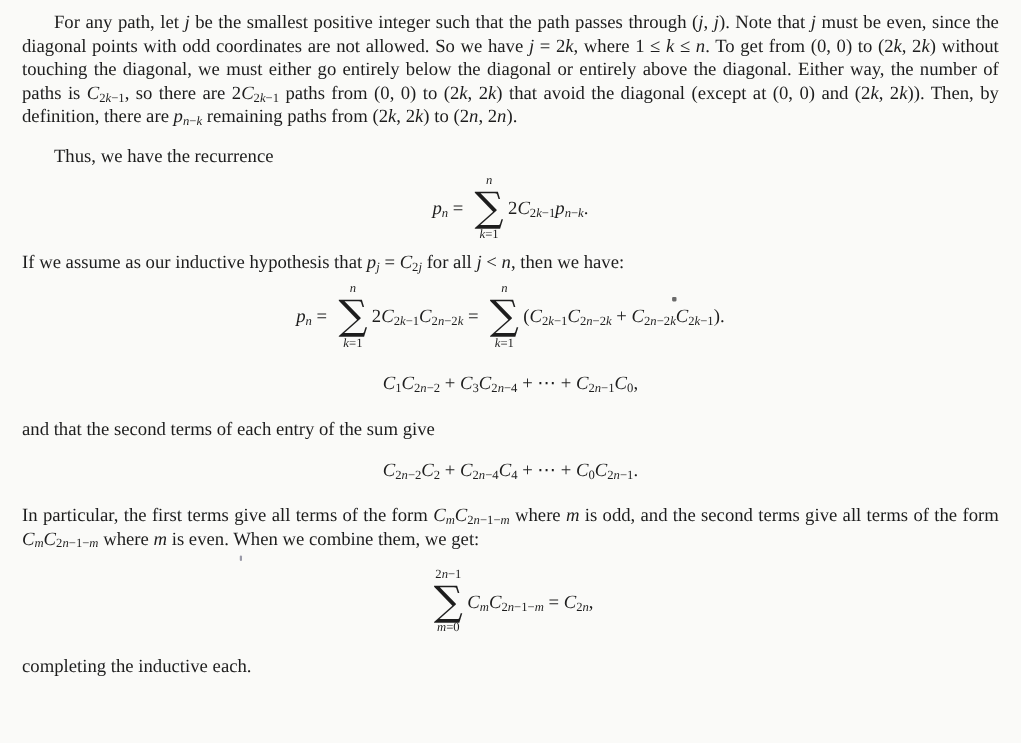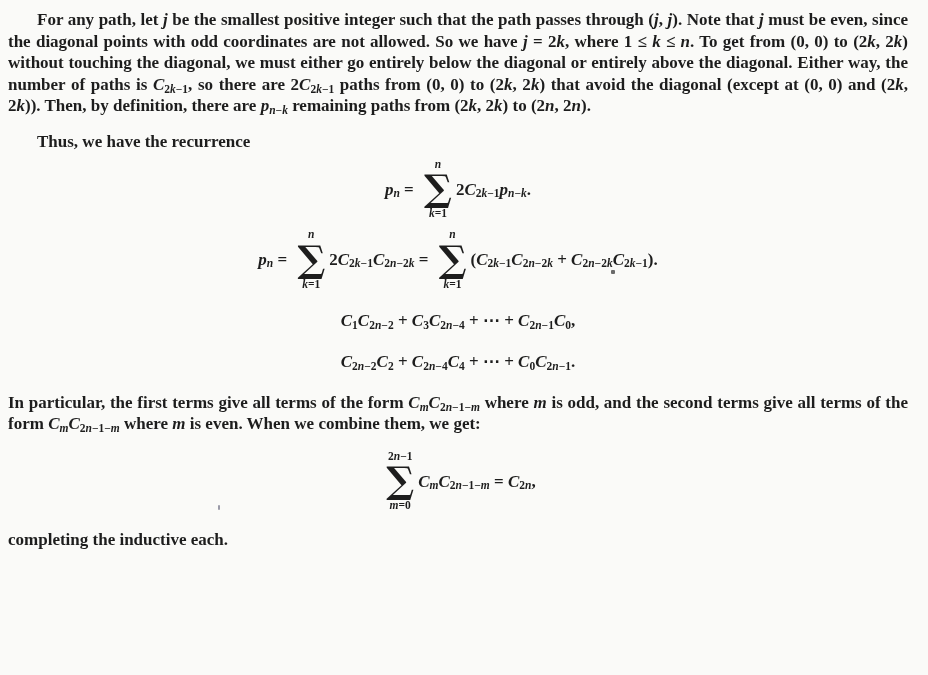--- a/index.html
+++ b/index.html
@@ -12,22 +12,21 @@
     font-family: "Liberation Serif", "DejaVu Serif", serif;
     font-size: 17px;
     line-height: 21.6px;
     overflow: hidden;
     position: relative;
   }
   .page {
     box-sizing: border-box;
     width: 100%;
     height: 100%;
-    padding: 9px 20px 0 8px;
-    font-weight: bold;
+    padding: 9px 20px 0 20px;
   }
   .para {
     text-align: justify;
     margin: 0;
   }
   .para.indent { text-indent: 29px; }
   .para i, .equation i { font-style: italic; }
   sub.msub {
     font-size: 11.5px;
     line-height: 0;
@@ -74,34 +73,36 @@
   <div class="para indent" style="margin-bottom:14px">For any path, let <span><i>j</i></span> be the smallest positive integer such that the path passes through <span>(<i>j</i>, <i>j</i>)</span>. Note that <span><i>j</i></span> must be even, since the diagonal points with odd coordinates are not allowed. So we have <span><i>j</i> = 2<i>k</i></span>, where <span>1 ≤ <i>k</i> ≤ <i>n</i></span>. To get from <span>(0, 0)</span> to <span>(2<i>k</i>, 2<i>k</i>)</span> without touching the diagonal, we must either go entirely below the diagonal or entirely above the diagonal. Either way, the number of paths is <span><i>C</i></span><sub class="msub"><span>2<i>k</i>−1</span></sub>, so there are <span>2<i>C</i></span><sub class="msub"><span>2<i>k</i>−1</span></sub> paths from <span>(0, 0)</span> to <span>(2<i>k</i>, 2<i>k</i>)</span> that avoid the diagonal (except at <span>(0, 0)</span> and <span>(2<i>k</i>, 2<i>k</i>))</span>. Then, by definition, there are <span><i>p</i></span><sub class="msub"><span><i>n</i>−<i>k</i></span></sub> remaining paths from <span>(2<i>k</i>, 2<i>k</i>)</span> to <span>(2<i>n</i>, 2<i>n</i>)</span>.</div>
 
   <div class="para indent" style="margin-bottom:2px">Thus, we have the recurrence</div>
 
   <div class="equation op-line" style="margin:6px 0 6px 0"><span><i>p</i></span><sub class="msub"><span><i>n</i></span></sub><span> = </span><span class="bigop">
         <span class="oplim"><span><i>n</i></span></span>
         <span class="opsym">∑</span>
         <span class="oplim"><span><i>k</i>=1</span></span>
       </span><span>2<i>C</i></span><sub class="msub"><span>2<i>k</i>−1</span></sub><span><i>p</i></span><sub class="msub"><span><i>n</i>−<i>k</i></span></sub>.</div>
 
+  <div class="para" style="margin-bottom:2px">If we assume as our inductive hypothesis that <span><i>p</i></span><sub class="msub"><span><i>j</i></span></sub><span> = <i>C</i></span><sub class="msub"><span>2<i>j</i></span></sub> for all <span><i>j</i> &lt; <i>n</i></span>, then we have:</div>
 
   <div class="equation op-line" style="margin:7px 0 9px 0"><span><i>p</i></span><sub class="msub"><span><i>n</i></span></sub><span> = </span><span class="bigop">
         <span class="oplim"><span><i>n</i></span></span>
         <span class="opsym">∑</span>
         <span class="oplim"><span><i>k</i>=1</span></span>
       </span><span>2<i>C</i></span><sub class="msub"><span>2<i>k</i>−1</span></sub><span><i>C</i></span><sub class="msub"><span>2<i>n</i>−2<i>k</i></span></sub><span> = </span><span class="bigop">
         <span class="oplim"><span><i>n</i></span></span>
         <span class="opsym">∑</span>
         <span class="oplim"><span><i>k</i>=1</span></span>
       </span><span>(<i>C</i></span><sub class="msub"><span>2<i>k</i>−1</span></sub><span><i>C</i></span><sub class="msub"><span>2<i>n</i>−2<i>k</i></span></sub><span> + <i>C</i></span><sub class="msub"><span>2<i>n</i>−2<i>k</i></span></sub><span><i>C</i></span><sub class="msub"><span>2<i>k</i>−1</span></sub><span>).</span></div>
 
 
   <div class="equation" style="margin:17px 0 19px 0"><span><i>C</i></span><sub class="msub"><span>1</span></sub><span><i>C</i></span><sub class="msub"><span>2<i>n</i>−2</span></sub><span> + <i>C</i></span><sub class="msub"><span>3</span></sub><span><i>C</i></span><sub class="msub"><span>2<i>n</i>−4</span></sub><span> + ⋯ + <i>C</i></span><sub class="msub"><span>2<i>n</i>−1</span></sub><span><i>C</i></span><sub class="msub"><span>0</span></sub>,</div>
 
+  <div class="para">and that the second terms of each entry of the sum give</div>
 
   <div class="equation" style="margin:17px 0 19px 0"><span><i>C</i></span><sub class="msub"><span>2<i>n</i>−2</span></sub><span><i>C</i></span><sub class="msub"><span>2</span></sub><span> + <i>C</i></span><sub class="msub"><span>2<i>n</i>−4</span></sub><span><i>C</i></span><sub class="msub"><span>4</span></sub><span> + ⋯ + <i>C</i></span><sub class="msub"><span>0</span></sub><span><i>C</i></span><sub class="msub"><span>2<i>n</i>−1</span></sub>.</div>
 
   <div class="para">In particular, the first terms give all terms of the form <span><i>C</i></span><sub class="msub"><span><i>m</i></span></sub><span><i>C</i></span><sub class="msub"><span>2<i>n</i>−1−<i>m</i></span></sub> where <span><i>m</i></span> is odd, and the second terms give all terms of the form <span><i>C</i></span><sub class="msub"><span><i>m</i></span></sub><span><i>C</i></span><sub class="msub"><span>2<i>n</i>−1−<i>m</i></span></sub> where <span><i>m</i></span> is even. When we combine them, we get:</div>
 
   <div class="equation op-line" style="margin:16px 0 14px 0"><span class="bigop">
         <span class="oplim"><span>2<i>n</i>−1</span></span>
         <span class="opsym">∑</span>
         <span class="oplim"><span><i>m</i>=0</span></span>
       </span><span><i>C</i></span><sub class="msub"><span><i>m</i></span></sub><span><i>C</i></span><sub class="msub"><span>2<i>n</i>−1−<i>m</i></span></sub><span> = <i>C</i></span><sub class="msub"><span>2<i>n</i></span></sub>,</div>

